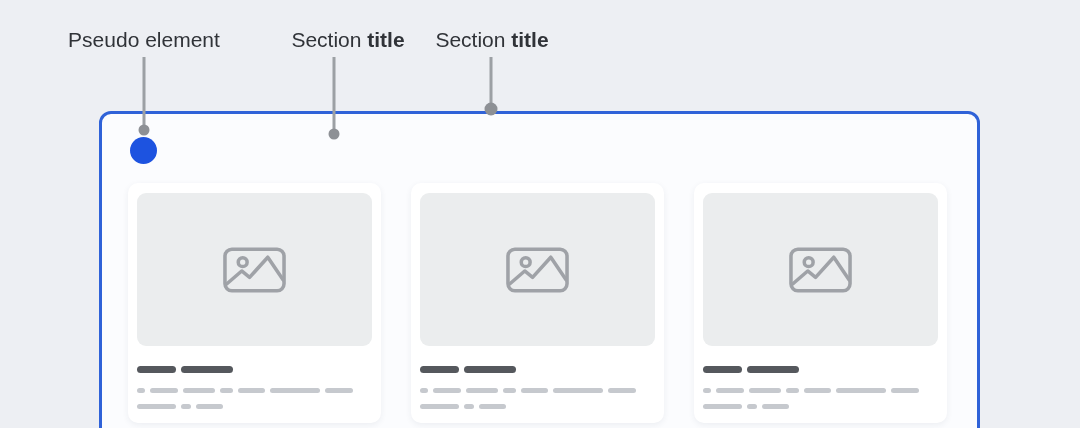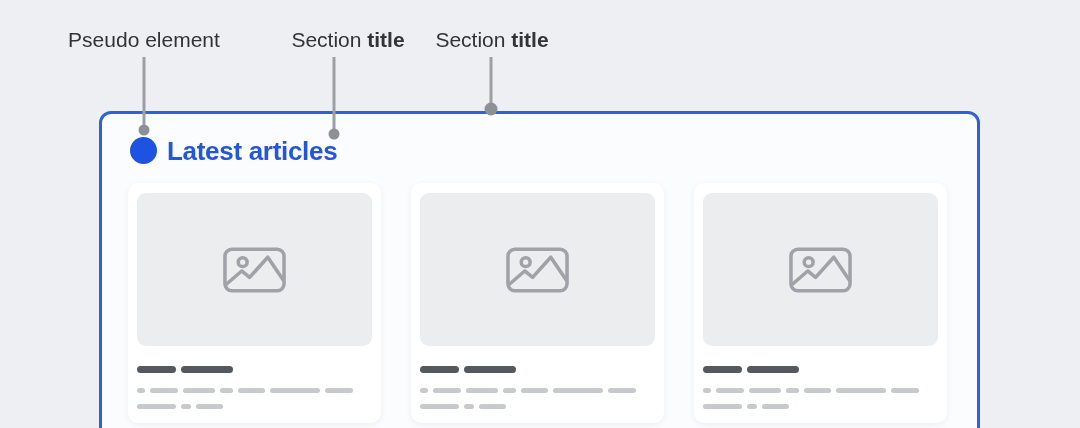--- a/index.html
+++ b/index.html
@@ -116,21 +116,20 @@
 <div class="ann-line line-1"></div>
 <div class="ann-line line-2"></div>
 <div class="ann-line line-3"></div>
 
 <div class="ann-dot dot-1"></div>
 <div class="ann-dot dot-2"></div>
 <div class="ann-dot dot-3"></div>
 
 <div class="section">
   <div class="bullet"></div>
-  <div class="sec-title">Latest articles</div>
   <div class="cards">
   <div class="card">
     <div class="img-ph">
       <svg width="63" height="46" viewBox="0 0 64 46" fill="none" stroke="#9fa2a7" stroke-width="3.6" stroke-linecap="round" stroke-linejoin="round">
         <rect x="2" y="2" width="60" height="42" rx="7"></rect>
         <circle cx="20" cy="15" r="4.5"></circle>
         <path d="M4 37 L19 24 L27 30.5 L45.5 10 L61 33"></path>
       </svg>
     </div>
     <div class="tags">

